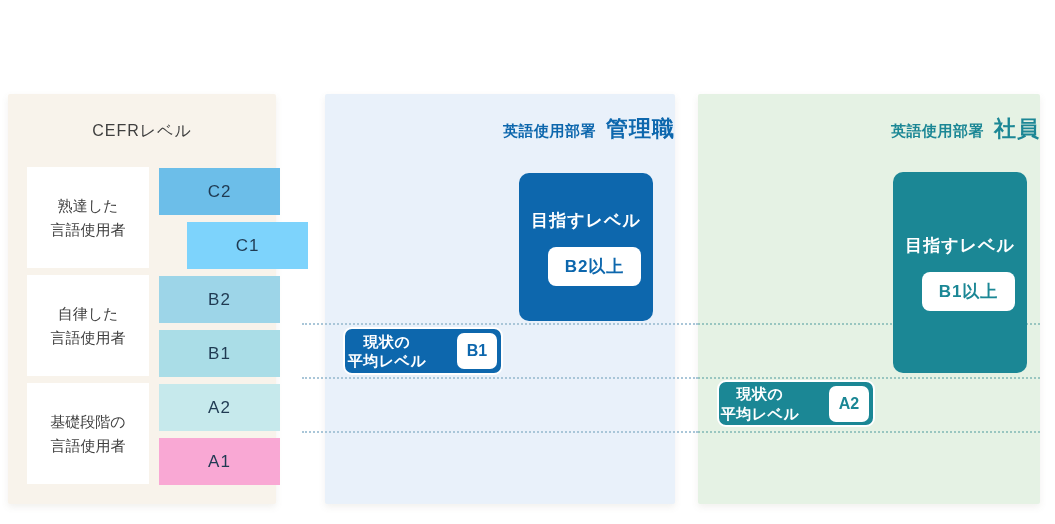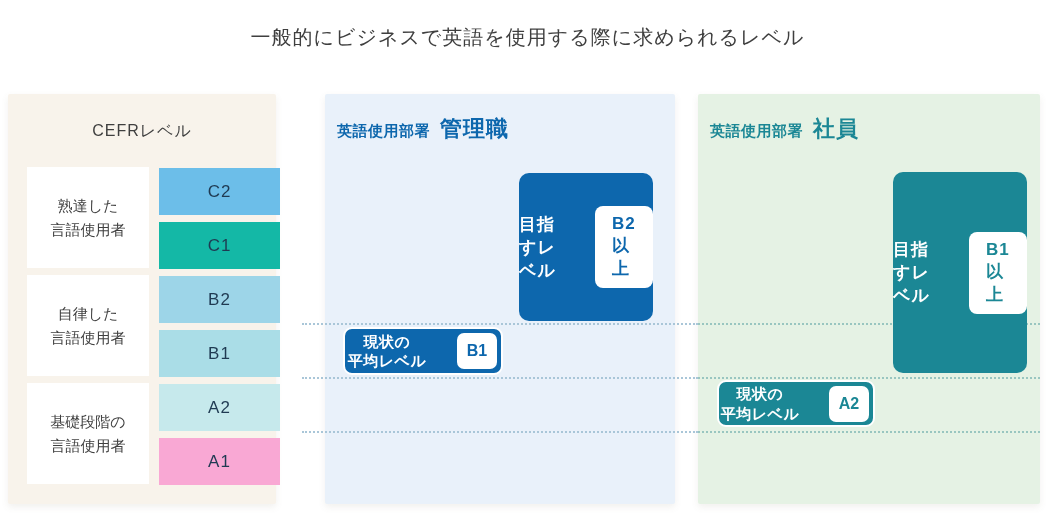--- a/index.html
+++ b/index.html
@@ -29,22 +29,22 @@
   #panel-cefr    { left: 8px;   width: 268px; }
   #panel-manager { left: 325px; width: 350px; }
   #panel-staff   { left: 698px; width: 342px; }
 
   
   .cefr-header {
     position: absolute; top: 27px; left: 0; width: 100%;
     text-align: center; font-size: 16px; letter-spacing: 1px; color: #3f3f3f;
   }
   .dept-header {
-    position: absolute; top: 20px; left: 12px; width: 100%;
-    display: flex; justify-content: flex-start; align-items: baseline; gap: 10px;
+    position: absolute; top: 20px; left: 0; width: 100%;
+    display: flex; justify-content: flex-end; align-items: baseline; gap: 10px;
     font-weight: bold;
   }
   .dept-header .dept-label { font-size: 15px; letter-spacing: 0.5px; }
   .dept-header .dept-role  { font-size: 22px; letter-spacing: 1px; }
 
   
   .cefr-group-label {
     position: absolute; left: 19px; width: 122px; height: 101px;
     background: #ffffff;
     display: flex; flex-direction: column; justify-content: center; align-items: center;
@@ -71,21 +71,21 @@
   .grid-line { position: absolute; height: 0; border-top: 2px dotted #a9c6d8; z-index: 5; }
   .grid-line.seg-blue { left: 302px; width: 396px; }
   .grid-line.seg-teal { left: 698px; width: 342px; }
   #line-b1-blue, #line-b1-teal { top: 323px; }
   #line-a2-blue, #line-a2-teal { top: 377px; }
   #line-a1-blue, #line-a1-teal { top: 431px; }
 
   
   .target-card {
     position: absolute; width: 134px; border-radius: 10px; z-index: 10;
-    display: flex; flex-direction: row; align-items: center; justify-content: center;
+    display: flex; flex-direction: column; align-items: center; justify-content: center;
     gap: 15px;
   }
   #manager-target { left: 194px; top: 79px; height: 148px; }
   #staff-target   { left: 195px; top: 78px; height: 201px; }
   .target-label { color: #ffffff; font-weight: bold; font-size: 17px; letter-spacing: 1px; }
   .target-chip {
     background: #ffffff; border-radius: 8px;
     font-weight: bold; font-size: 17px; letter-spacing: 1px;
     padding: 8px 17px;
     margin-left: 17px;
@@ -109,40 +109,39 @@
     width: 40px; height: 36px; margin-right: 4px; flex: none;
     display: flex; align-items: center; justify-content: center;
     font-weight: bold; font-size: 16px;
   }
 </style>
 </head>
 <body>
 
 <div id="page">
 
-  <div class="main-title">一般的にビジネスで英語を使用する際に求められるレベル</div>
 
   <div class="panel" id="panel-cefr" style="background-color: rgb(248, 243, 235);">
     <div class="cefr-header">CEFRレベル</div>
 
     <div class="cefr-group-label" id="group-0">
       <span>熟達した</span>
       <span>言語使用者</span>
     </div>
     <div class="cefr-group-label" id="group-1">
       <span>自律した</span>
       <span>言語使用者</span>
     </div>
     <div class="cefr-group-label" id="group-2">
       <span>基礎段階の</span>
       <span>言語使用者</span>
     </div>
 
     <div class="cefr-level" id="level-0" style="background-color: rgb(108, 190, 233);">C2</div>
-    <div class="cefr-level" id="level-1" style="background-color: #14b8a6;">C1</div>
+    <div class="cefr-level" id="level-1" style="background-color: #7dd3fc; margin-left: 28px;">C1</div>
     <div class="cefr-level" id="level-2" style="background-color: rgb(157, 213, 232);">B2</div>
     <div class="cefr-level" id="level-3" style="background-color: rgb(170, 221, 231);">B1</div>
     <div class="cefr-level" id="level-4" style="background-color: rgb(198, 233, 236);">A2</div>
     <div class="cefr-level" id="level-5" style="background-color: #f9a8d4;">A1</div>
   </div>
 
   <div class="panel" id="panel-manager" style="background-color: rgb(233, 241, 250);">
     <div class="dept-header" style="color: rgb(13, 103, 173);">
       <span class="dept-label">英語使用部署</span>
       <span class="dept-role">管理職</span>

